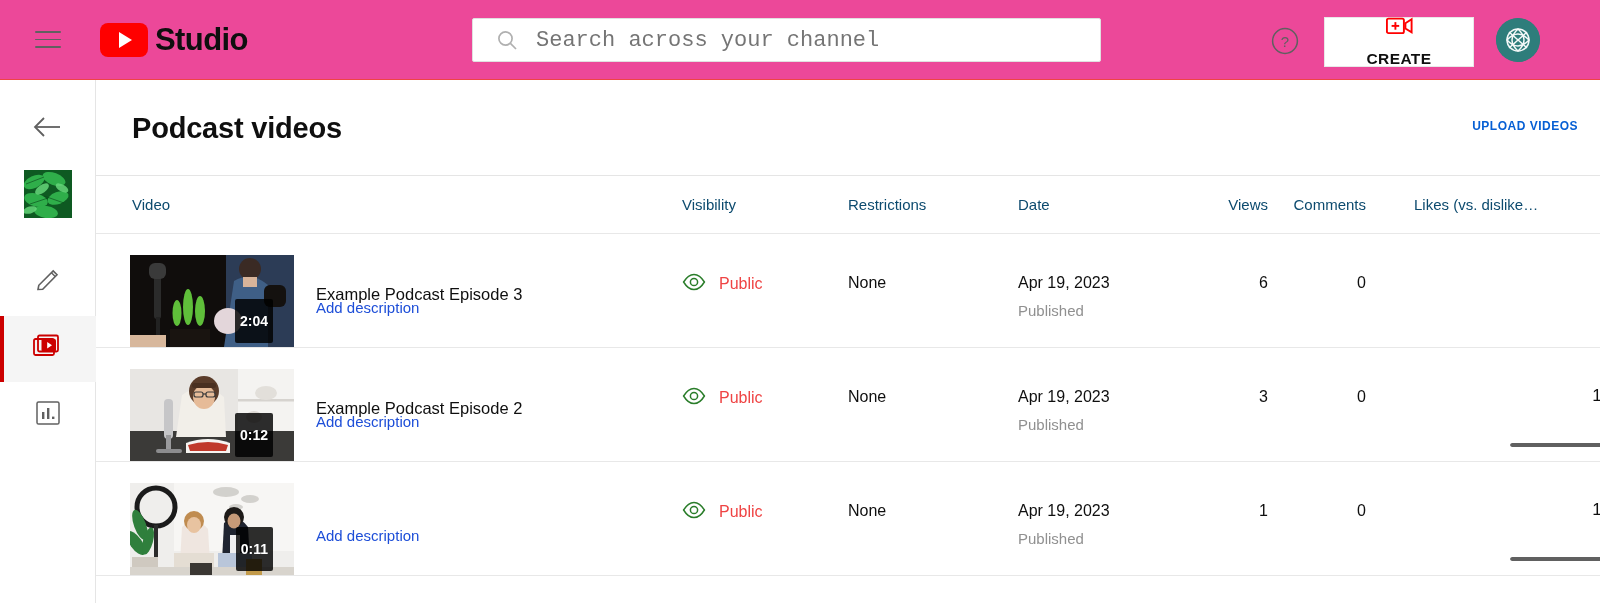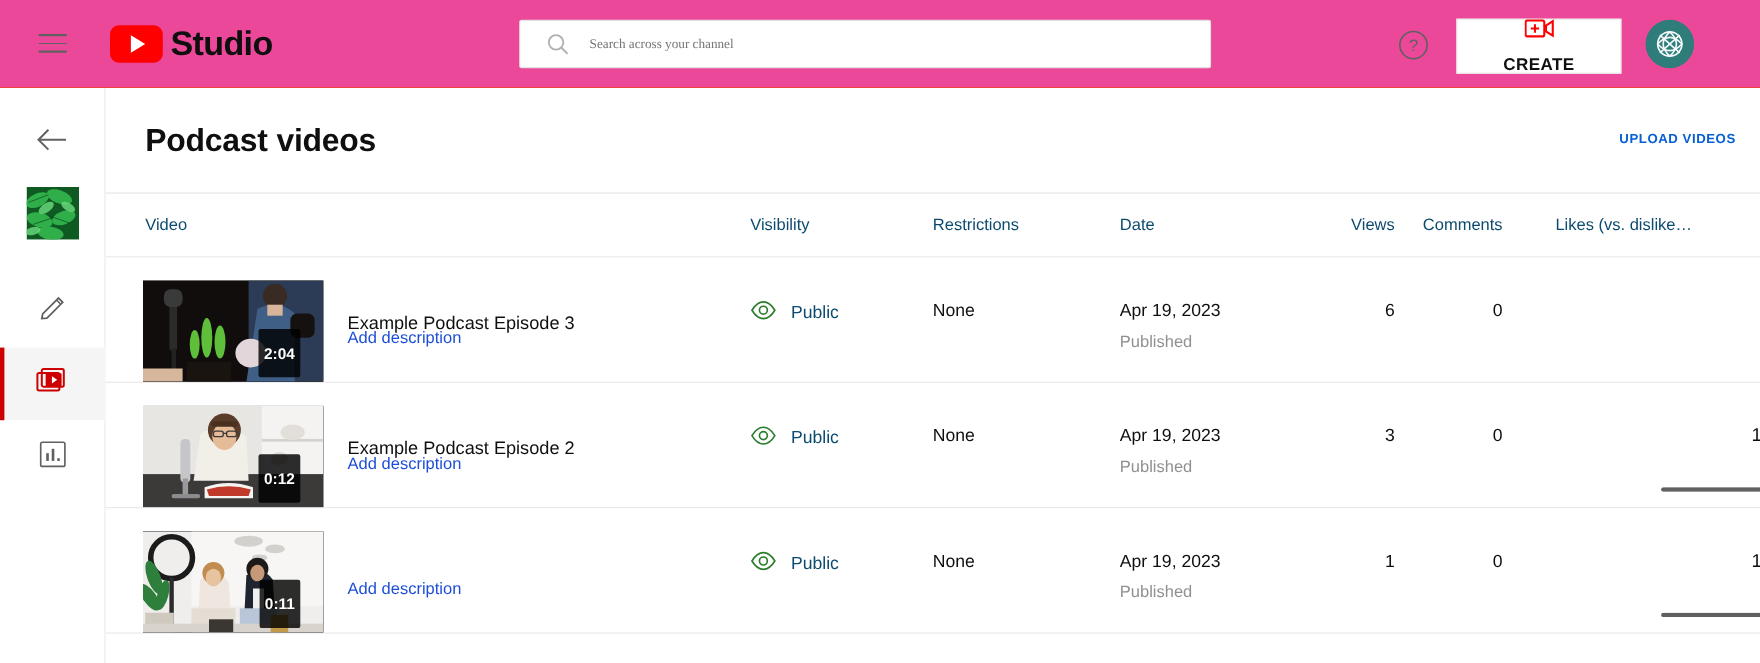--- a/index.html
+++ b/index.html
@@ -41,22 +41,22 @@
 
   .searchwrap {
     position: absolute; left: 472px; top: 18px;
     width: 629px; height: 44px;
     border: 1px solid #e0e0e0; border-radius: 2px;
     display: flex; align-items: center; background: #fff;
   }
   .search-icon { margin-left: 22px; margin-right: 17px; display: flex; }
   .search-input {
     border: none; outline: none; background: transparent;
-    font-family: Liberation Serif, serif;
-    font-size: 12px; color: #606060; width: 530px;
+    font-family: Liberation Mono, monospace;
+    font-size: 22px; color: #606060; width: 530px;
   }
   .search-input::placeholder { color: #757575; }
 
   .help-btn {
     position: absolute; left: 1268px; top: 24px;
     width: 34px; height: 34px; cursor: pointer;
   }
   .create-btn {
     position: absolute; left: 1324px; top: 17px;
     width: 150px; height: 50px;
@@ -138,21 +138,21 @@
     font-size: 16.5px; color: #0f0f0f; cursor: pointer; margin-top: 18px;
   }
   .vdesc {
     position: absolute; left: 220px; top: 65px;
     font-size: 15px; color: #1d4ed8; cursor: pointer;
   }
   .vis-cell {
     position: absolute; left: 586px; top: 39px;
     display: flex; align-items: center; gap: 13px; cursor: pointer;
   }
-  .vis-label { font-size: 16px; color: #0c4a6e; }
+  .vis-label { font-size: 16px; color: #ef4444; }
   .restr { position: absolute; left: 752px; top: 40px; font-size: 16px; color: #0f0f0f; }
   .date-main { position: absolute; left: 922px; top: 40px; font-size: 16px; color: #0f0f0f; white-space: nowrap; }
   .date-sub  { position: absolute; left: 922px; top: 68px; font-size: 15px; color: #909090; }
   .views  { position: absolute; left: 1100px; top: 40px; width: 72px; text-align: right; font-size: 16px; color: #0f0f0f; }
   .comms  { position: absolute; left: 1186px; top: 40px; width: 84px; text-align: right; font-size: 16px; color: #0f0f0f; }
   .likes-pct { position: absolute; left: 1300px; top: 38px; width: 254px; text-align: right; font-size: 17px; color: #0f0f0f; }
   .likes-sub { position: absolute; left: 1300px; top: 67px; width: 254px; text-align: right; font-size: 15px; color: #909090; }
   .likes-bar {
     position: absolute; left: 1414px; top: 95px; width: 140px; height: 4px;
     background: #e0e0e0; border-radius: 2px; overflow: hidden;

